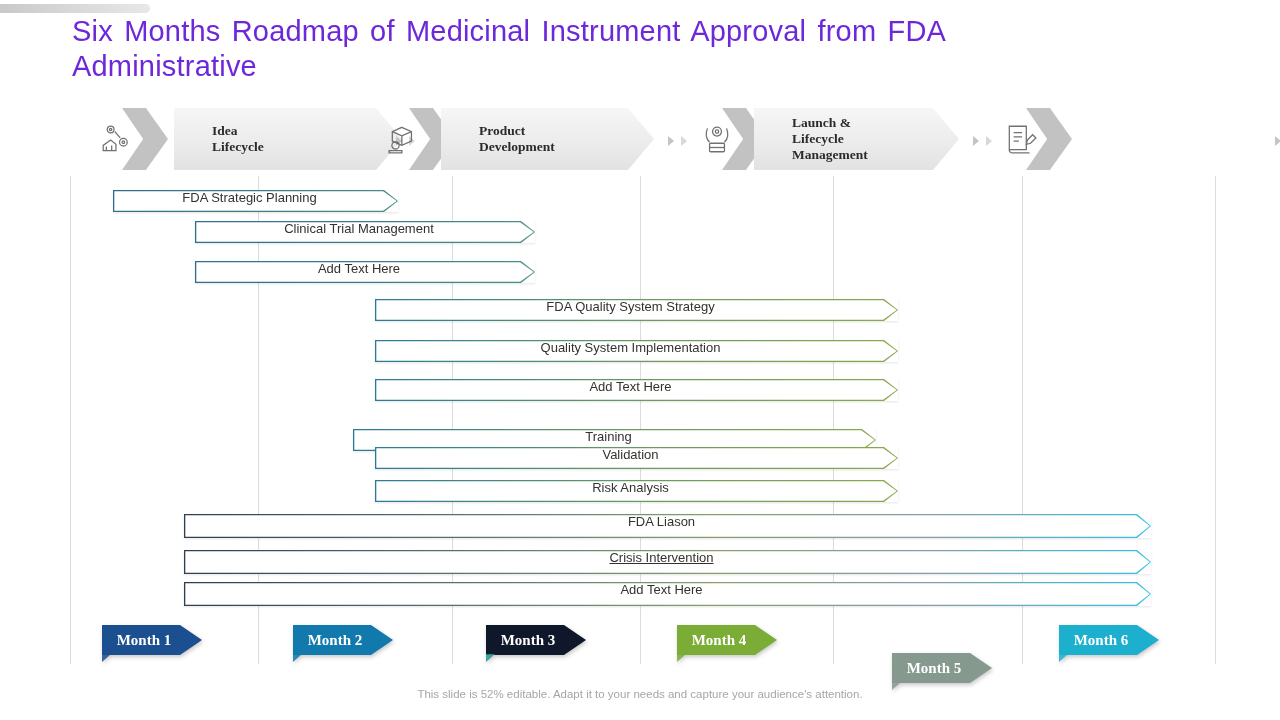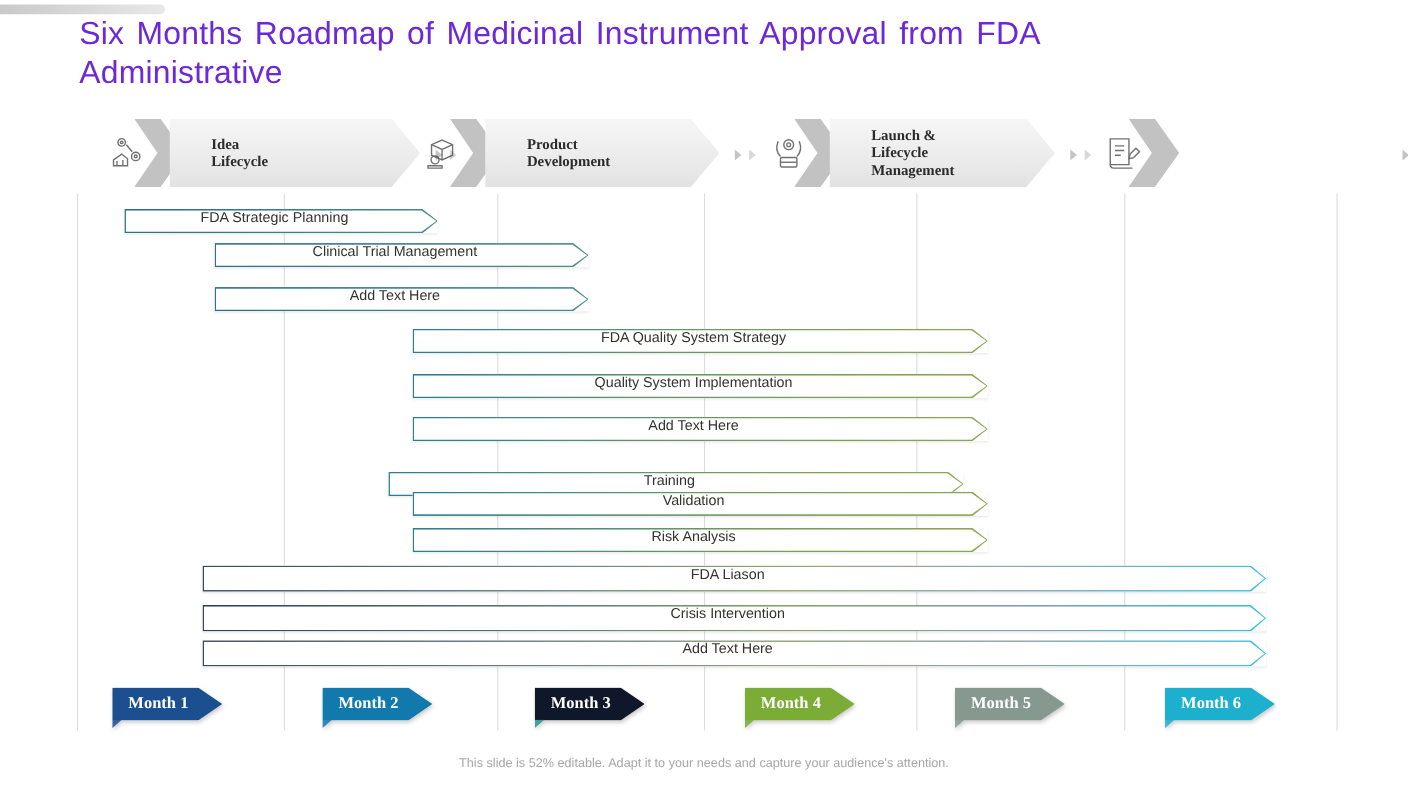--- a/index.html
+++ b/index.html
@@ -144,21 +144,21 @@
             <circle cx="10" cy="7" r="3.2"></circle>
             <circle cx="10" cy="7" r="1.1"></circle>
             <circle cx="22" cy="19" r="3.6"></circle>
             <circle cx="22" cy="19" r="1.2"></circle>
             <path d="M14 9l5 6"></path>
             <path d="M3 27h12v-6l-5-4-7 5z"></path>
             <path d="M6 27v-4M11 27v-5"></path>
           </svg>
         </div>
         <div class="chev-dark"></div>
-        <div class="chev-light" style="width: 228px;">
+        <div class="chev-light" style="width: 228px; margin-left: 20px;">
           <div class="ph-label">
             <span>Idea</span>
             <span>Lifecycle</span>
           </div>
         </div>
         <div class="dots" style="left: 300px;">
           <i></i>
           <i></i>
         </div>
       </div>
@@ -276,21 +276,21 @@
       <div class="bar" style="left: 375px; top: 480px; width: 523px;">
         <div class="bar-fill g-tealgrn"></div>
         <div class="bar-inner"></div>
         <span class="bar-text">Risk Analysis</span>
       </div>
       <div class="bar" style="left: 184px; top: 514px; width: 967px; height: 24px;">
         <div class="bar-fill g-navycyan"></div>
         <div class="bar-inner"></div>
         <span class="bar-text">FDA Liason</span>
       </div>
-      <div class="bar" style="left: 184px; top: 550px; width: 967px; height: 24px;">
+      <div class="bar" style="left: 184px; top: 550px; width: 967px; height: 24px; text-decoration: underline;">
         <div class="bar-fill g-navycyan"></div>
         <div class="bar-inner"></div>
         <span class="bar-text">Crisis Intervention</span>
       </div>
       <div class="bar" style="left: 184px; top: 582px; width: 967px; height: 24px;">
         <div class="bar-fill g-navycyan"></div>
         <div class="bar-inner"></div>
         <span class="bar-text">Add Text Here</span>
       </div>
     </div>
@@ -313,21 +313,21 @@
           <span class="m-label">Month 3</span>
         </div>
         <div class="m-tail" style="background: rgb(34, 153, 142);"></div>
       </div>
       <div class="month" style="left: 677px;">
         <div class="m-body" style="background: rgb(122, 172, 54);">
           <span class="m-label">Month 4</span>
         </div>
         <div class="m-tail" style="background: rgb(122, 172, 54);"></div>
       </div>
-      <div class="month" style="left: 868px;">
+      <div class="month" style="left: 892px; margin-top: 28px;">
         <div class="m-body" style="background: rgb(133, 153, 143);">
           <span class="m-label">Month 5</span>
         </div>
         <div class="m-tail" style="background: rgb(133, 153, 143);"></div>
       </div>
       <div class="month" style="left: 1059px;">
         <div class="m-body" style="background: rgb(28, 175, 206);">
           <span class="m-label">Month 6</span>
         </div>
         <div class="m-tail" style="background: rgb(28, 175, 206);"></div>

